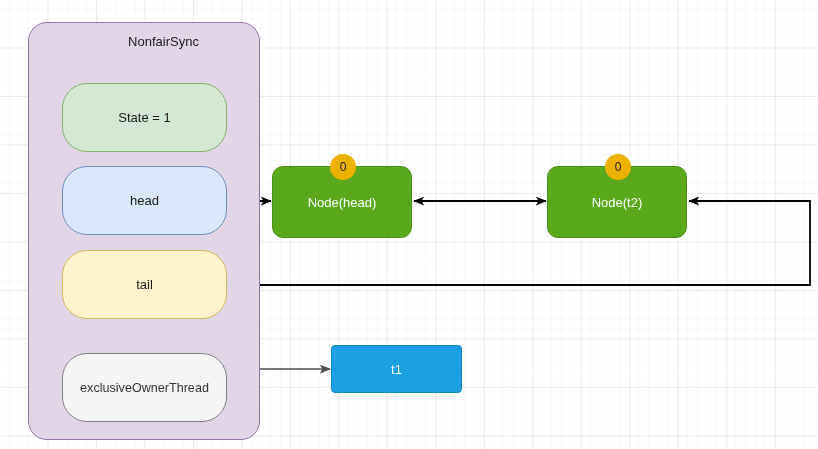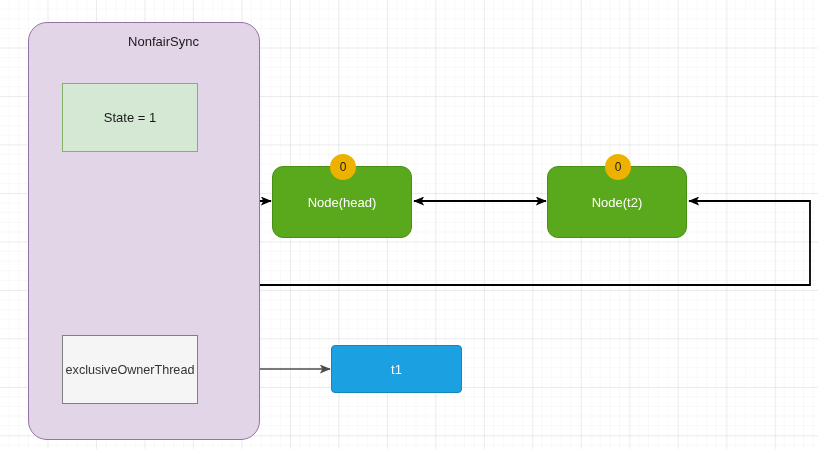--- a/index.html
+++ b/index.html
@@ -52,41 +52,42 @@
 
   
   .field-box {
     box-sizing: border-box;
     display: flex;
     align-items: center;
     justify-content: center;
     font-size: 13px;
     color: #1a1a1a;
     left: 62px;
-    width: 136px;
+    width: 165px;
     height: 69px;
+    border-radius: 25px;
   }
   #box-state {
     top: 83px;
     background: #d5e8d4;
     border: 1.1px solid #82b366;
   }
   #box-head {
     top: 166px;
     background: #dae8fc;
     border: 1.1px solid #6c8ebf;
   }
   #box-tail {
     top: 250px;
     background: #ffe6cc;
     border: 1.1px solid #d6b656;
     background: #fff2cc;
   }
   #box-owner {
-    top: 335px;
+    top: 353px;
     background: #f5f5f5;
     border: 1.2px solid #808080;
     color: #333333;
     font-size: 12.6px;
   }
 
   
   .node-box {
     box-sizing: border-box;
     width: 140px;
@@ -182,20 +183,26 @@
       <line x1="228" y1="369" x2="330" y2="369" stroke="#4d4d4d" stroke-width="1.5" marker-end="url(#arrowEndGray)"></line>
     </g>
   </svg>
 
   <div class="abs" id="sync-container"></div>
   <div class="abs" id="sync-title">NonfairSync</div>
 
   <div class="abs field-box" id="box-state">
     <span>State = 1</span>
   </div>
+  <div class="abs field-box" id="box-head">
+    <span>head</span>
+  </div>
+  <div class="abs field-box" id="box-tail">
+    <span>tail</span>
+  </div>
   <div class="abs field-box" id="box-owner">
     <span>exclusiveOwnerThread</span>
   </div>
 
   <div class="abs node-box" id="node-null">
     <div class="node-badge">
       <span>0</span>
     </div>
     <span>Node(head)</span>
   </div>

